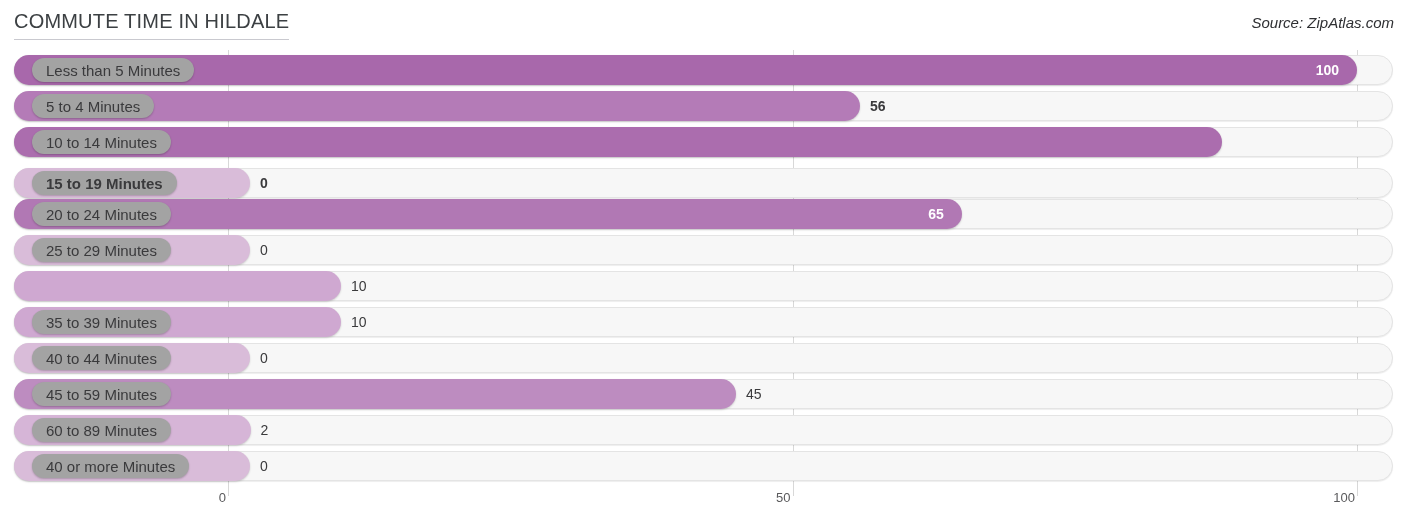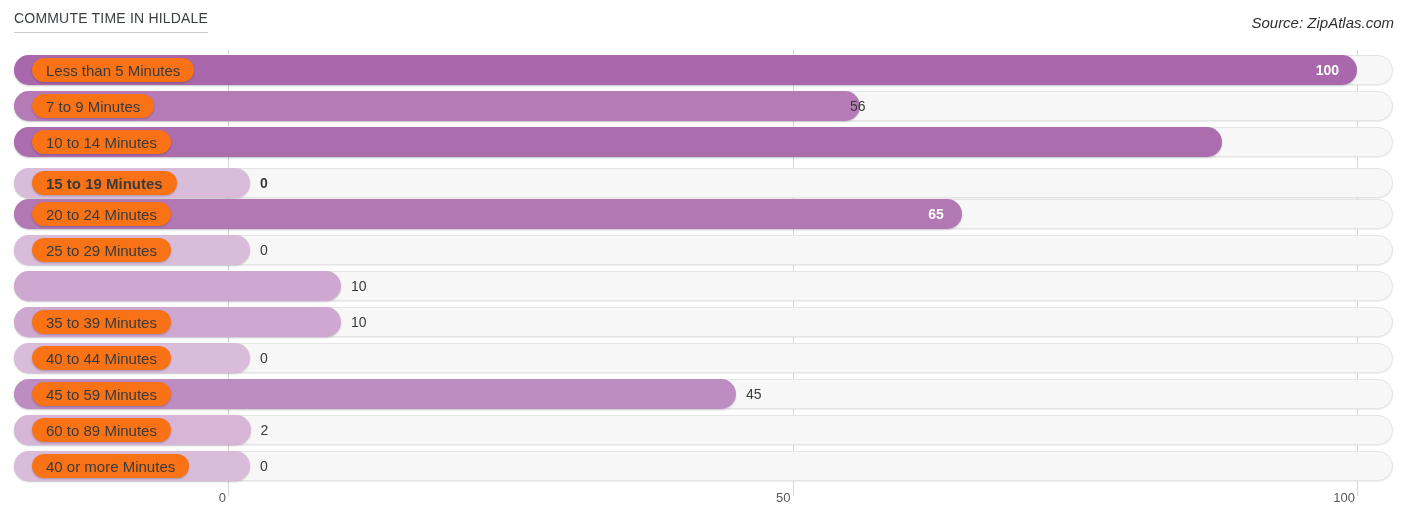--- a/index.html
+++ b/index.html
@@ -8,21 +8,21 @@
     background: #ffffff;
     font-family: "Liberation Sans", sans-serif;
     overflow: hidden;
   }
   #root { position: relative; width: 1406px; height: 523px; background: #fff; }
 
   
   .header { position: absolute; left: 0; top: 0; width: 1406px; height: 44px; }
   .title {
     position: absolute; left: 14px; top: 10px;
-    font-size: 14px; color: #3c4043; letter-spacing: .2px;
+    font-size: 20px; color: #3c4043; letter-spacing: .2px;
     padding-bottom: 6px;
     border-bottom: 1px solid #c9c9cf;
     white-space: nowrap;
   }
   .source {
     position: absolute; right: 12px; top: 14px;
     font-size: 15px; font-style: italic; color: #2f3033;
     white-space: nowrap;
   }
 
@@ -45,21 +45,21 @@
     border-radius: 15px;
     box-shadow: 0 1px 1px rgba(0,0,0,.07);
   }
   .fill {
     position: absolute; left: 0; top: 0; height: 30px;
     border-radius: 15px;
     box-shadow: 0 1px 2px rgba(0,0,0,.18);
   }
   .pill {
     position: absolute; left: 18px; top: 3px; height: 24px;
-    background: #f97316;
+    background: #a3a3a3;
     border-radius: 12px;
     display: flex; align-items: center;
     padding: 0 14px;
     font-size: 15px; color: #3a3a3c;
     white-space: nowrap;
     box-shadow: 0 1px 2px rgba(0,0,0,.22);
   }
   .val {
     position: absolute; top: 0; height: 30px;
     display: flex; align-items: center;
@@ -96,22 +96,22 @@
     <div id="rows-container">
         <div class="row" style="top: 5px;">
           <div class="track"></div>
           <div class="fill" style="width: 1343px; background: rgb(168, 104, 171);"></div>
           <div class="pill">Less than 5 Minutes</div>
           <div class="val inside" style="left: 0px; width: 1325px;">100</div>
         </div>
         <div class="row" style="top: 41px;">
           <div class="track"></div>
           <div class="fill" style="width: 846.24px; background: rgb(180, 123, 183);"></div>
-          <div class="pill">7 to 9 Minutes</div>
-          <div class="val outside" style="left: 836px;">56</div>
+          <div class="pill">5 to 4 Minutes</div>
+          <div class="val outside" style="left: 856px; font-weight: bold;">56</div>
         </div>
         <div class="row" style="top: 77px; text-decoration: underline;">
           <div class="track"></div>
           <div class="fill" style="width: 1207.52px; background: rgb(171, 109, 174);"></div>
           <div class="pill">10 to 14 Minutes</div>
         </div>
         <div class="row" style="top: 118px; font-weight: bold;">
           <div class="track"></div>
           <div class="fill" style="width: 236px; background: rgb(217, 188, 217);"></div>
           <div class="pill">15 to 19 Minutes</div>

